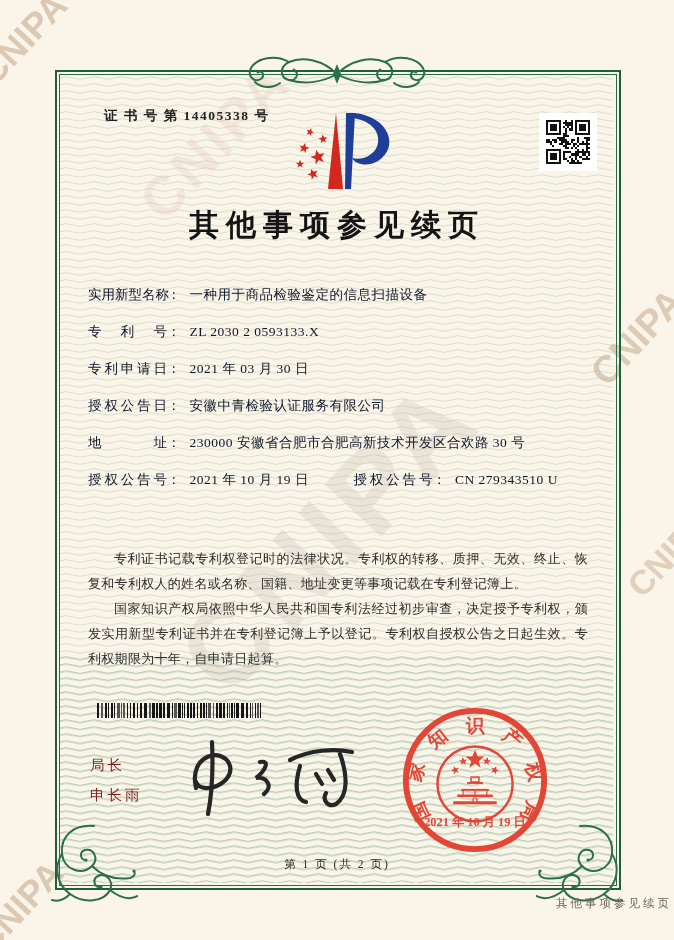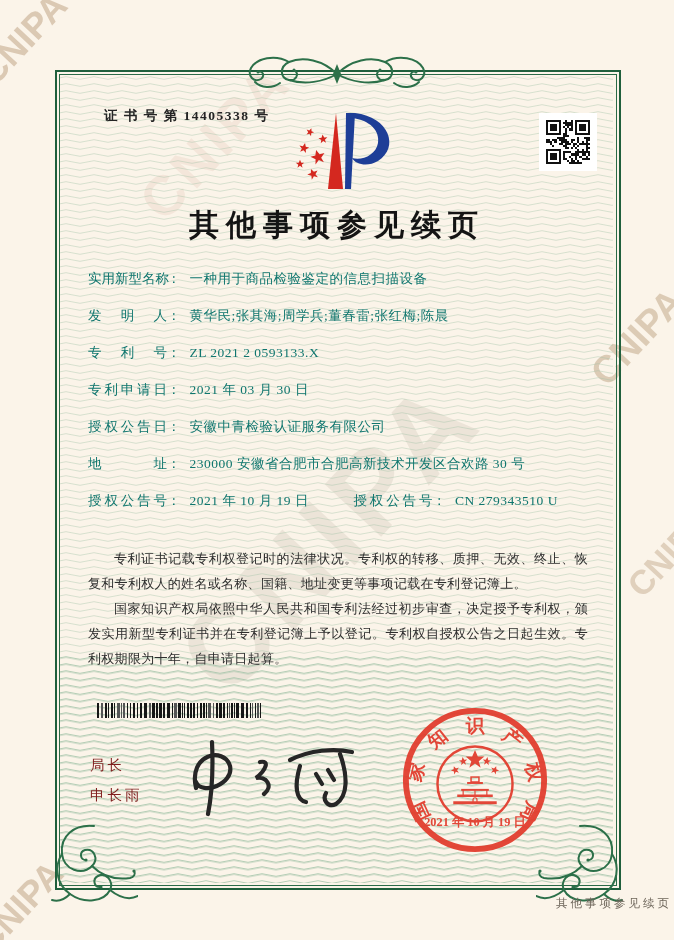--- a/index.html
+++ b/index.html
@@ -28,21 +28,21 @@
   .orn-bl{position:absolute; left:50px; top:818px; width:88px; height:92px;}
   .orn-br{position:absolute; left:536px; top:818px; width:88px; height:92px;}
   .orn-br svg{transform:scaleX(-1);}
   
   .cert-no{position:absolute; left:104px; top:107px; font-size:13.5px; letter-spacing:1.5px; color:#242424;font-weight:bold;}
   .logo{position:absolute; left:288px; top:101px; width:112px; height:93px;}
   .qr{position:absolute; left:539px; top:113px; width:58px; height:58px; background:#fff; padding:3px; box-sizing:border-box;}
   .title{position:absolute; left:0; top:205px; width:674px; text-align:center;
     font-size:30px; font-weight:bold; letter-spacing:7px; color:#141414;}
   
-  .fields{position:absolute; left:88px; top:269px; width:512px; font-size:13.5px; color:#0f766e;}
+  .fields{position:absolute; left:88px; top:285px; width:512px; font-size:13.5px; color:#0f172a;}
   .frow{height:20px; line-height:20px; margin-bottom:17px; white-space:nowrap;}
   .flabel{display:inline-block; width:79px; text-align:justify; text-align-last:justify; vertical-align:top;}
   .fcolon{display:inline-block; vertical-align:top;}
   .fvalue{margin-left:9px; letter-spacing:.5px;}
   .grant-left{display:inline-block; width:262px;}
   
   .paras{position:absolute; left:88px; top:546px; width:500px; font-size:13px;
     line-height:25px; text-align:justify; color:#2d2d2d; letter-spacing:.3px;}
   .paras p{margin:0; text-indent:2em;}
   
@@ -526,24 +526,21 @@
       </svg>
   </div>
 
   <div class="title">其他事项参见续页</div>
 
   <div class="fields">
     <div class="frow">
       <span class="flabel">实用新型名称</span><span class="fcolon">：</span><span class="fvalue">一种用于商品检验鉴定的信息扫描设备</span>
     </div>
     <div class="frow">
-      <span class="flabel">发明人</span><span class="fcolon">：</span><span class="fvalue">黄华民;张其海;周学兵;董春雷;张红梅;陈晨</span>
-    </div>
-    <div class="frow">
-      <span class="flabel">专利号</span><span class="fcolon">：</span><span class="fvalue">ZL 2021 2 0593133.X</span>
+      <span class="flabel">专利号</span><span class="fcolon">：</span><span class="fvalue">ZL 2030 2 0593133.X</span>
     </div>
     <div class="frow">
       <span class="flabel">专利申请日</span><span class="fcolon">：</span><span class="fvalue">2021 年 03 月 30 日</span>
     </div>
     <div class="frow">
       <span class="flabel">授权公告日</span><span class="fcolon">：</span><span class="fvalue">安徽中青检验认证服务有限公司</span>
     </div>
     <div class="frow">
       <span class="flabel">地址</span><span class="fcolon">：</span><span class="fvalue">230000 安徽省合肥市合肥高新技术开发区合欢路 30 号</span>
     </div>
@@ -659,15 +656,16 @@
         <path d="M66,90 L94,90" stroke-width="2"></path>
         <path d="M62,96 L98,96" stroke-width="2.5"></path>
         <path d="M68,90 L68,96 M80,90 L80,96 M92,90 L92,96" stroke-width="1.2"></path>
         <path d="M58,103 L102,103" stroke-width="3"></path>
         <path d="M78,103 L78,100 A2,2 0 0 1 82,100 L82,103" stroke-width="1.2"></path>
       </g>
       <text x="80" y="127" text-anchor="middle" font-size="12.5" font-weight="bold" fill="#e23a2b" font-family="'Liberation Serif','DejaVu Serif',serif">2021 年 10 月 19 日</text>
     </svg>
   </div>
 
+  <div class="page-ind">第 1 页 (共 2 页)</div>
   <div class="foot-note">其他事项参见续页</div>
 
 </div>
 
 </body></html>

